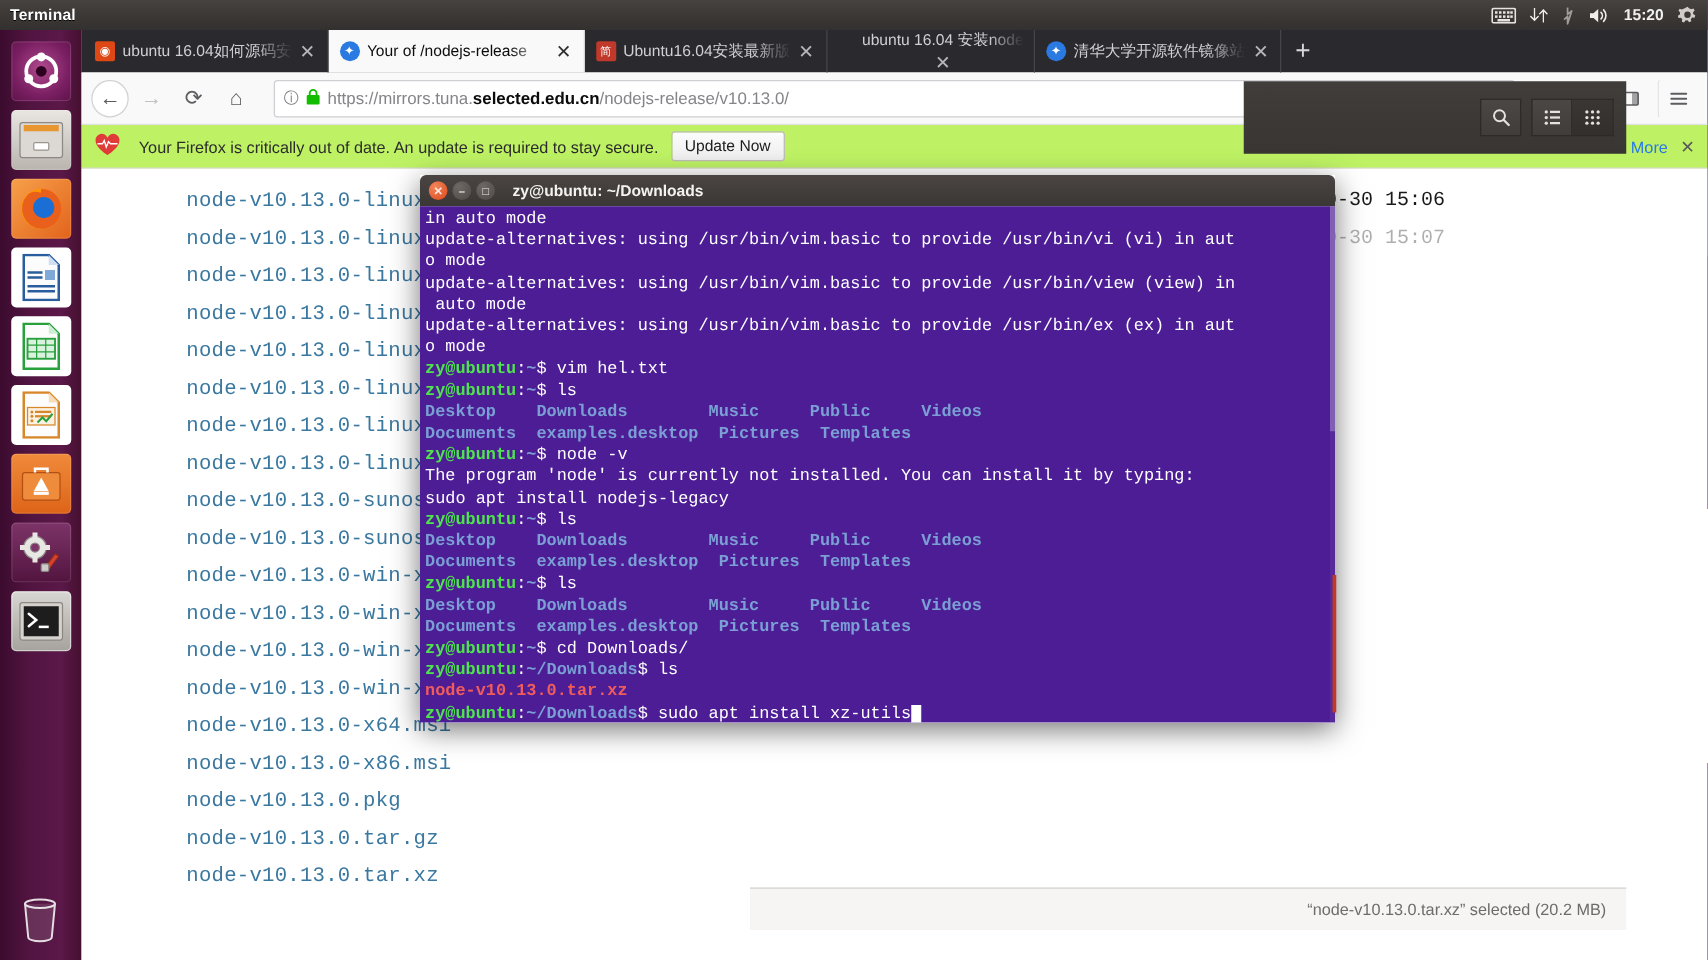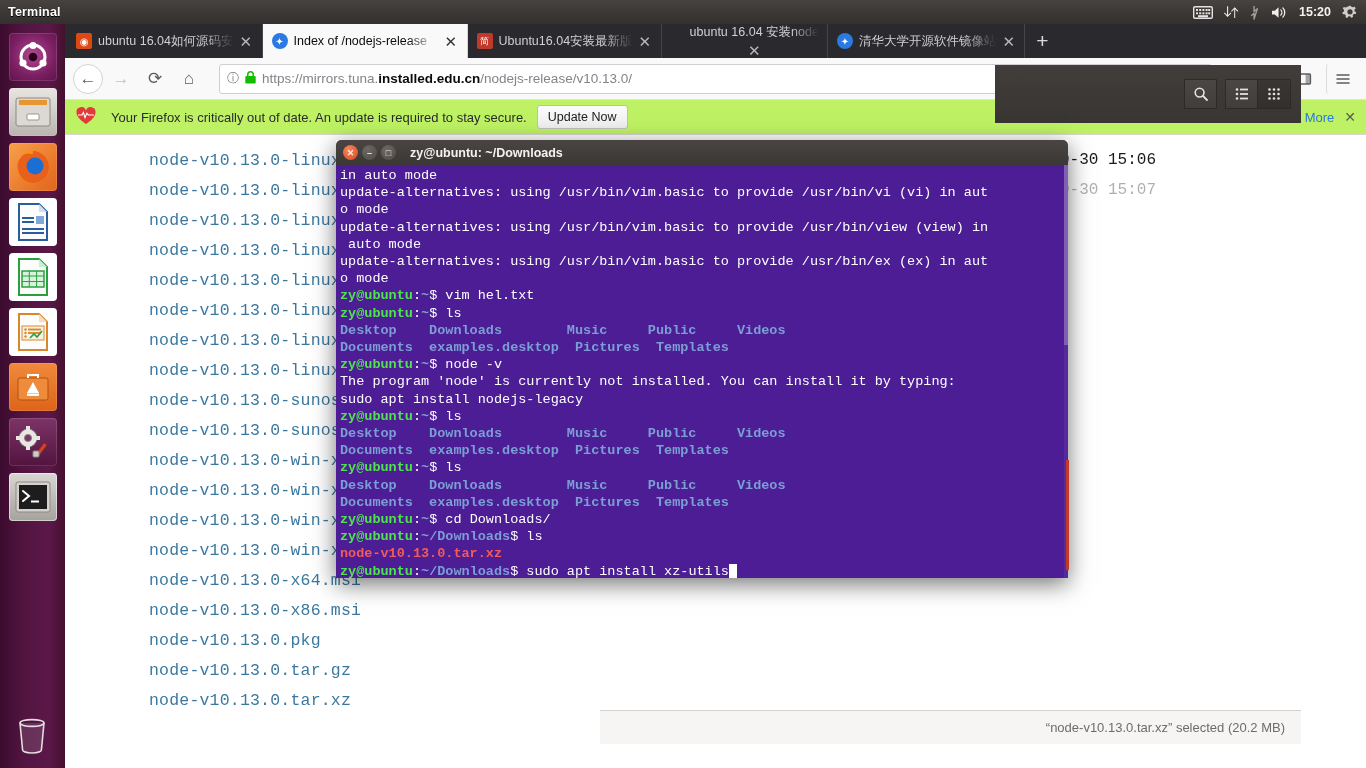--- a/index.html
+++ b/index.html
@@ -188,21 +188,21 @@
   <div id="firefox">
 
     <div id="ff-tabbar">
       <div class="tab">
         <span class="favicon" style="background:#dd4814;color:#fff;">◉</span>
         <span class="tab-label">ubuntu 16.04如何源码安</span>
         <span class="tab-close">✕</span>
       </div>
       <div class="tab active" style="min-width:205px;">
         <span class="favicon" style="background:#2a7ae2;color:#fff;border-radius:50%;">✦</span>
-        <span class="tab-label">Index of /nodejs-release</span>
+        <span class="tab-label">Your of /nodejs-release</span>
         <span class="tab-close">✕</span>
       </div>
       <div class="tab">
         <span class="favicon" style="background:#c0392b;color:#fff;font-size:9px;">简</span>
         <span class="tab-label">Ubuntu16.04安装最新版</span>
         <span class="tab-close">✕</span>
       </div>
       <div class="tab" style="padding-left:28px;flex-direction:column;">
         <span class="tab-label">ubuntu 16.04 安装node</span>
         <span class="tab-close">✕</span>
@@ -221,21 +221,21 @@
       <div class="nav-btn">⟳</div>
       <div class="nav-btn">⌂</div>
 
       <div id="urlbar">
         <span class="url-icon">ⓘ</span>
         <span class="lock">
           <svg width="11" height="13" viewBox="0 0 11 13">
               <path d="M2 5V3.6a3.5 3.5 0 0 1 7 0V5h.7a1 1 0 0 1 1 1v5.5a1 1 0 0 1-1 1H1.3a1 1 0 0 1-1-1V6a1 1 0 0 1 1-1H2zm1.5 0h4V3.6a2 2 0 0 0-4 0V5z" fill="#12bc00"></path>
             </svg>
         </span>
-        <span class="url-text"><span>https://mirrors.tuna.</span><b>installed.edu.cn</b><span>/nodejs-release/v10.13.0/</span></span>
+        <span class="url-text"><span>https://mirrors.tuna.</span><b>selected.edu.cn</b><span>/nodejs-release/v10.13.0/</span></span>
         <span class="ub-right">
           <span>…</span>
           <span>
             <svg width="15" height="15" viewBox="0 0 16 16">
                 <path d="M2 2h12a1.4 1.4 0 0 1 1.4 1.4V8a7.4 7.4 0 1 1-14.8 0V3.4A1.4 1.4 0 0 1 2 2z" fill="#6b6b70"></path>
                 <path d="M4.8 6.3L8 9.4l3.2-3.1" stroke="#fff" stroke-width="1.7" fill="none" stroke-linecap="round"></path>
               </svg>
           </span>
           <span>
             <svg width="15" height="15" viewBox="0 0 16 16">

